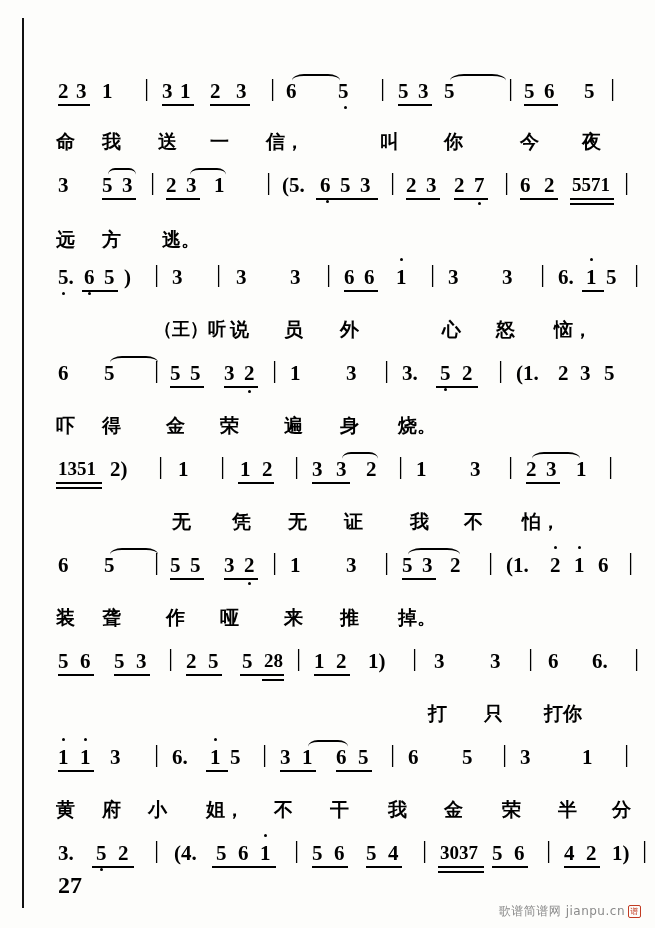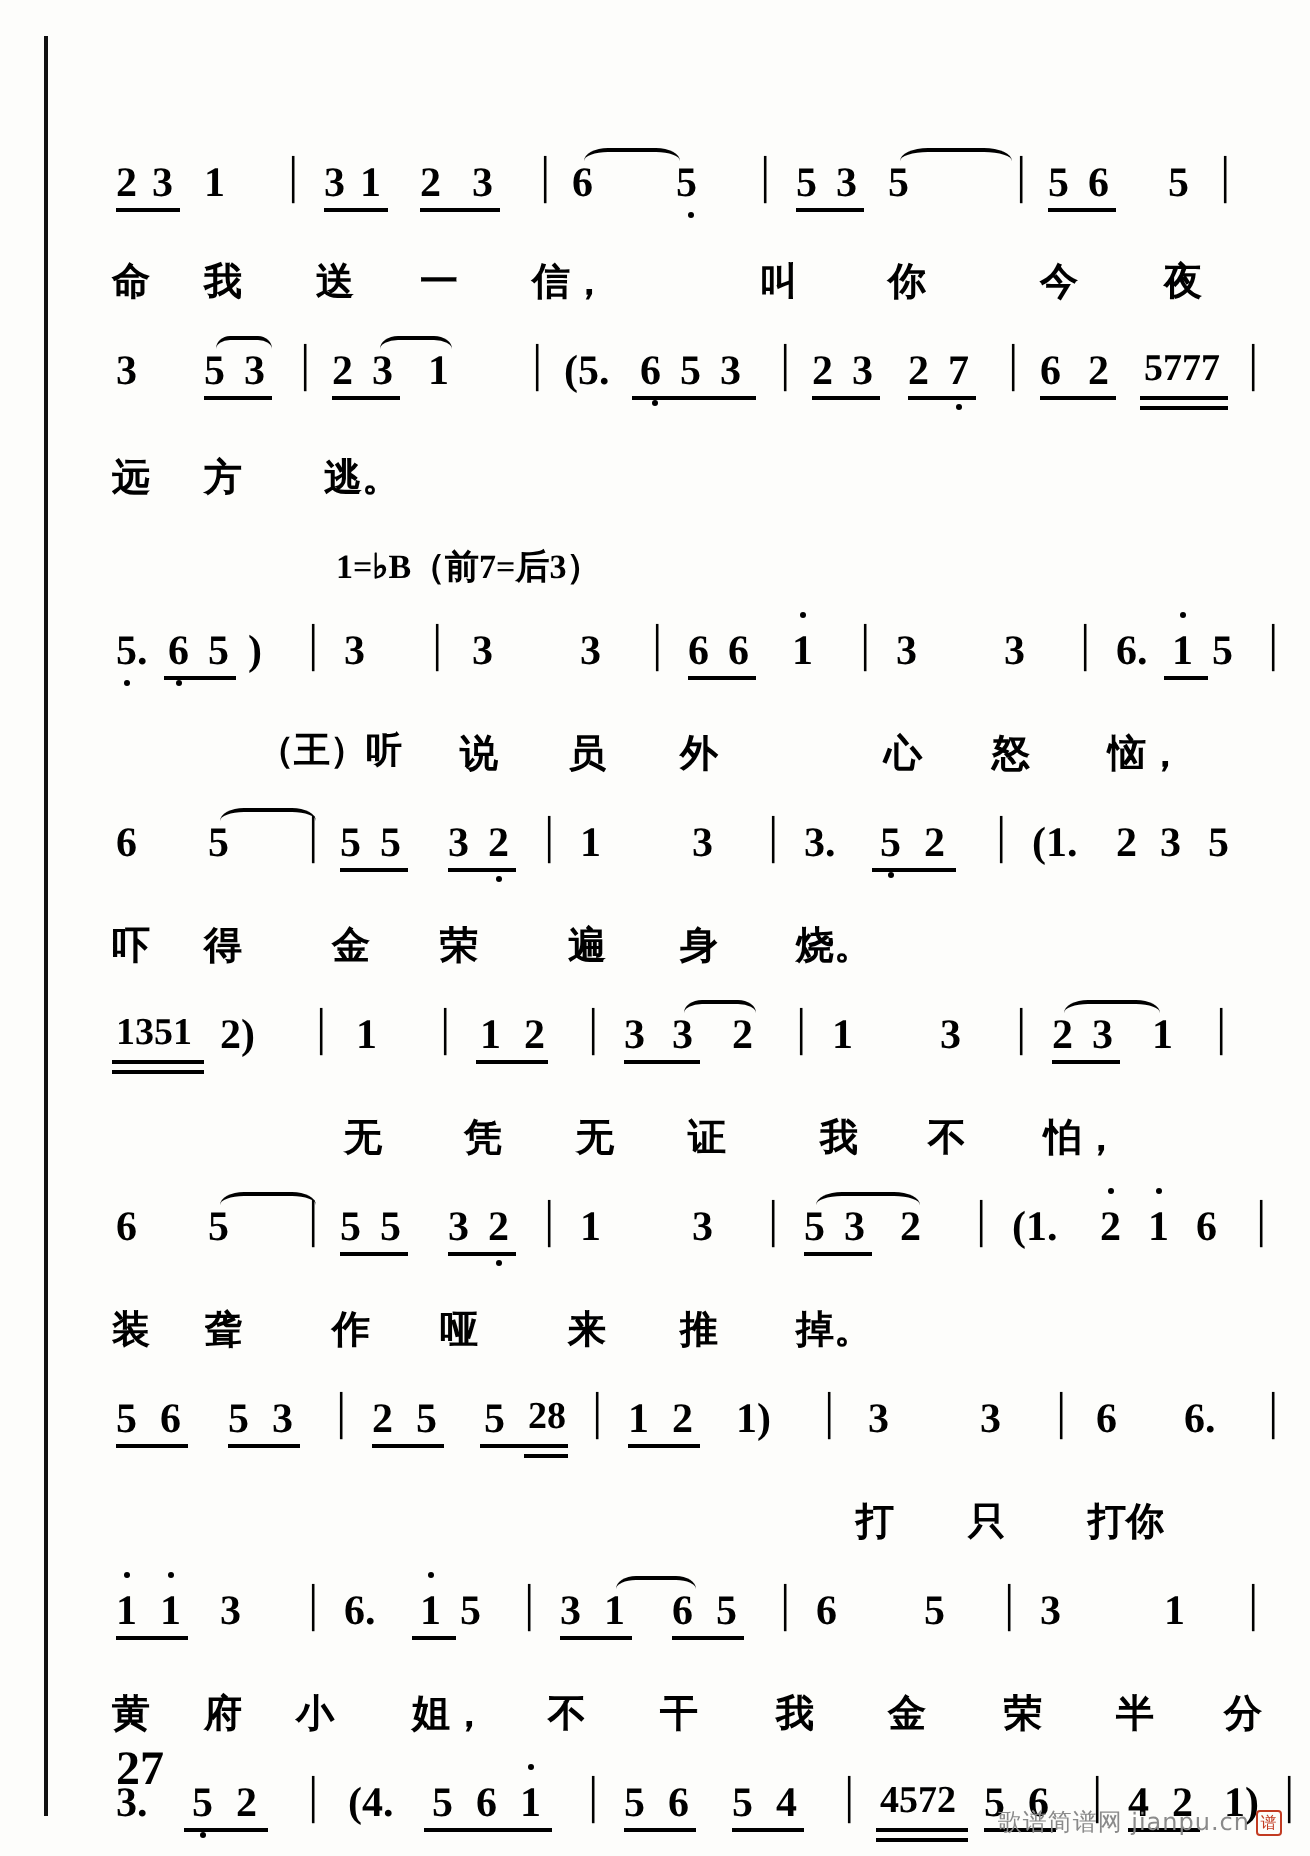--- a/index.html
+++ b/index.html
@@ -234,35 +234,32 @@
         <span class="g note" style="left:368px;">3</span>
         <div class="beam1" style="left:348px; top:26px; width:34px;"></div>
         <span class="g note" style="left:396px;">2</span>
         <span class="g note" style="left:416px;">7</span>
         <div class="beam1" style="left:396px; top:26px; width:34px;"></div>
         <div class="dotbelow" style="left:420px; top:30px;"></div>
         <span class="g bar" style="left:446px; top:-2px;">|</span>
         <span class="g note" style="left:462px;">6</span>
         <span class="g note" style="left:486px;">2</span>
         <div class="beam1" style="left:462px; top:26px; width:38px;"></div>
-        <span class="g note" style="left:514px; font-size:19px;">5777</span>
+        <span class="g note" style="left:514px; font-size:19px;">5571</span>
         <div class="beam1" style="left:512px; top:26px; width:44px;"></div>
         <div class="beam2" style="left:512px; top:31px; width:44px;"></div>
         <span class="g bar" style="left:566px; top:-2px;">|</span>
       </div>
       <div class="lyr-row" style="margin-top:14px;">
         <span class="g lyr" style="left:-2px;">远</span>
         <span class="g lyr" style="left:44px;">方</span>
         <span class="g lyr" style="left:104px;">逃。</span>
       </div>
     </div>
 
-    <div class="system" style="height:34px; margin-top:14px;">
-      <span class="keysig" style="left:110px; top:0px;">1=♭B（前7=后3）</span>
-    </div>
 
     <div class="system" style="height:80px; margin-top:4px;">
       <div class="notes-row">
         <span class="g note" style="left:0px;">5.</span>
         <div class="dotbelow" style="left:4px; top:28px;"></div>
         <span class="g note" style="left:26px;">6</span>
         <div class="dotbelow" style="left:30px; top:28px;"></div>
         <span class="g note" style="left:46px;">5</span>
         <div class="beam1" style="left:24px; top:26px; width:36px;"></div>
         <span class="g note" style="left:66px;">)</span>
@@ -282,21 +279,21 @@
         <span class="g note" style="left:444px;">3</span>
         <span class="g bar" style="left:482px; top:-2px;">|</span>
         <span class="g note" style="left:500px;">6.</span>
         <span class="g note" style="left:528px;">1</span>
         <div class="dotabove" style="left:532px; top:-6px;"></div>
         <div class="beam1" style="left:524px; top:26px; width:22px;"></div>
         <span class="g note" style="left:548px;">5</span>
         <span class="g bar" style="left:576px; top:-2px;">|</span>
       </div>
       <div class="lyr-row" style="margin-top:12px;">
-        <span class="g lyr" style="left:71px; font-size:18px;font-family:Liberation Mono, monospace;">（王）听</span>
+        <span class="g lyr" style="left:96px; font-size:18px;">（王）听</span>
         <span class="g lyr" style="left:172px;">说</span>
         <span class="g lyr" style="left:226px;">员</span>
         <span class="g lyr" style="left:282px;">外</span>
         <span class="g lyr" style="left:384px;">心</span>
         <span class="g lyr" style="left:438px;">怒</span>
         <span class="g lyr" style="left:496px;">恼，</span>
       </div>
     </div>
 
     <div class="system" style="height:80px; margin-top:16px;">
@@ -516,21 +513,21 @@
         <div class="dotabove" style="left:206px; top:-6px;"></div>
         <div class="beam1" style="left:154px; top:26px; width:64px;"></div>
         <span class="g bar" style="left:236px; top:-2px;">|</span>
         <span class="g note" style="left:254px;">5</span>
         <span class="g note" style="left:276px;">6</span>
         <div class="beam1" style="left:254px; top:26px; width:36px;"></div>
         <span class="g note" style="left:308px;">5</span>
         <span class="g note" style="left:330px;">4</span>
         <div class="beam1" style="left:308px; top:26px; width:36px;"></div>
         <span class="g bar" style="left:364px; top:-2px;">|</span>
-        <span class="g note" style="left:382px; font-size:19px;">4572</span>
+        <span class="g note" style="left:382px; font-size:19px;">3037</span>
         <div class="beam1" style="left:380px; top:26px; width:46px;"></div>
         <div class="beam2" style="left:380px; top:31px; width:46px;"></div>
         <span class="g note" style="left:434px;">5</span>
         <span class="g note" style="left:456px;">6</span>
         <div class="beam1" style="left:434px; top:26px; width:36px;"></div>
         <span class="g bar" style="left:488px; top:-2px;">|</span>
         <span class="g note" style="left:506px;">4</span>
         <span class="g note" style="left:528px;">2</span>
         <div class="beam1" style="left:506px; top:26px; width:36px;"></div>
         <span class="g note" style="left:554px;">1)</span>

